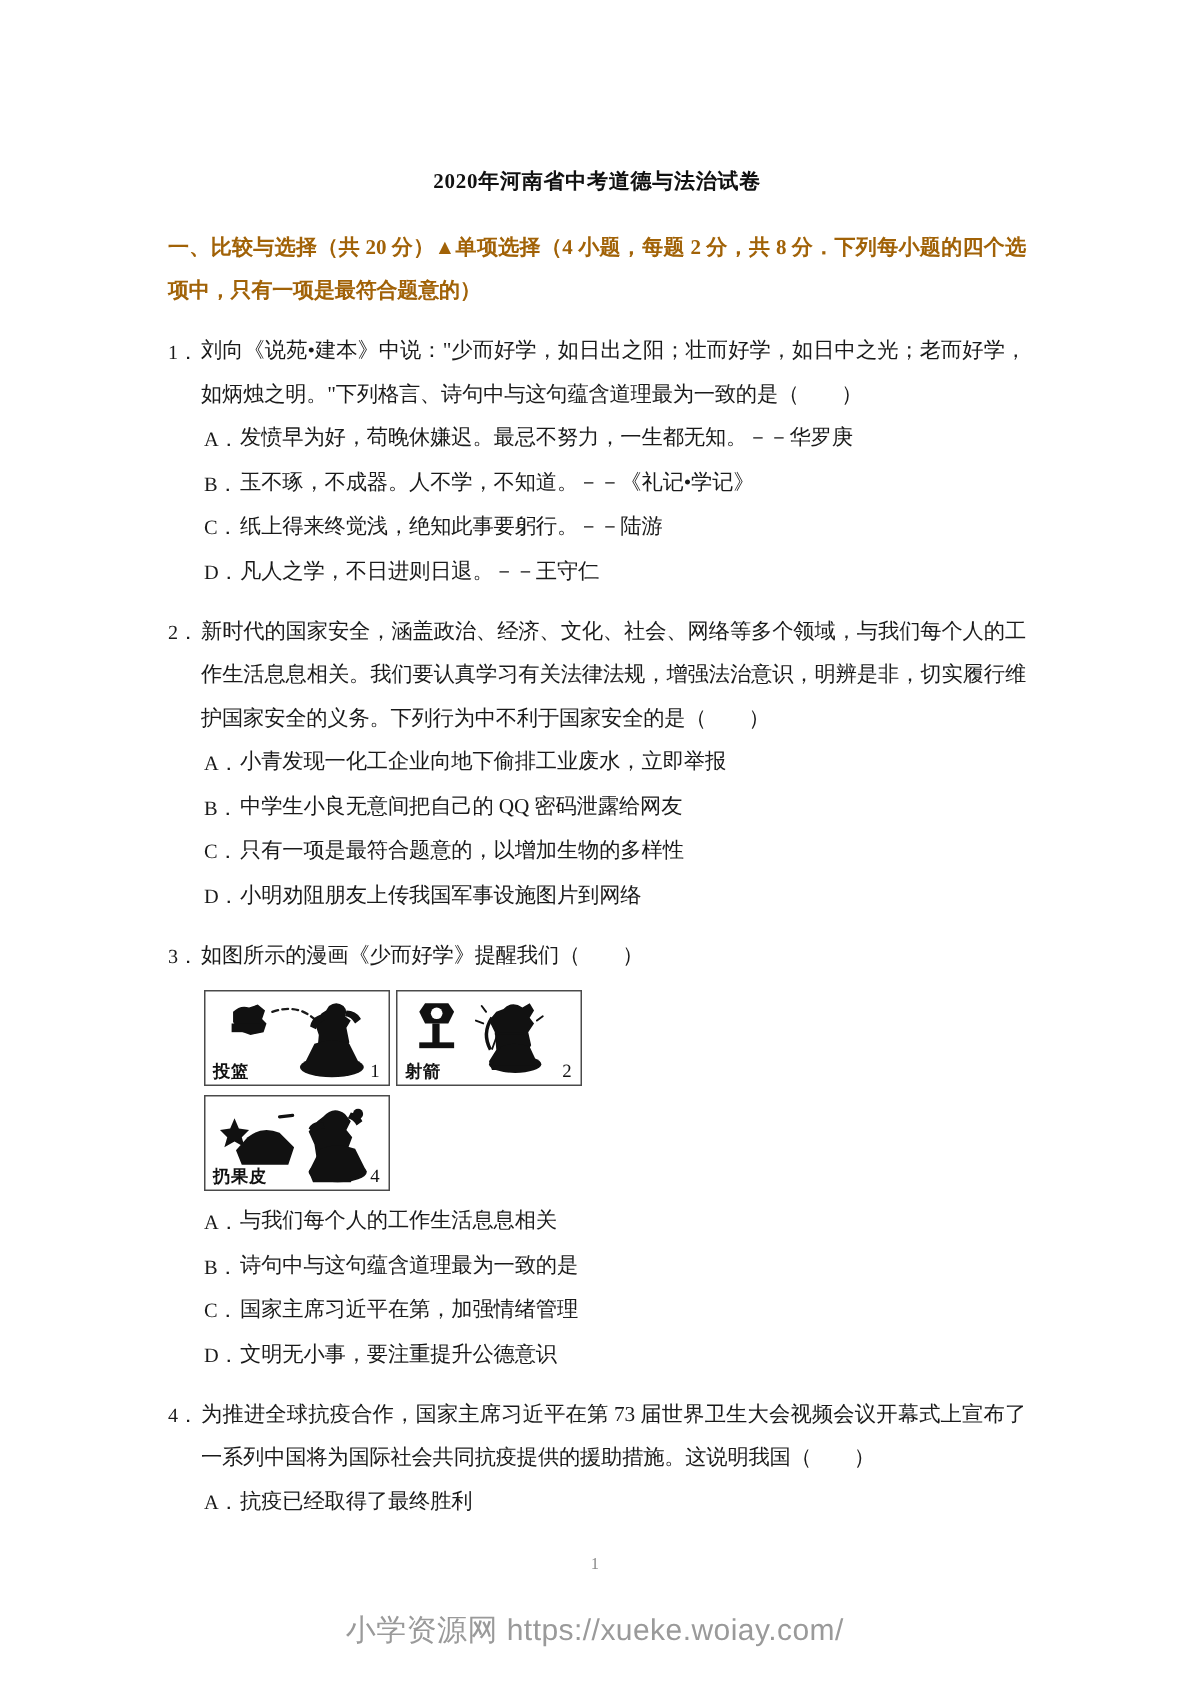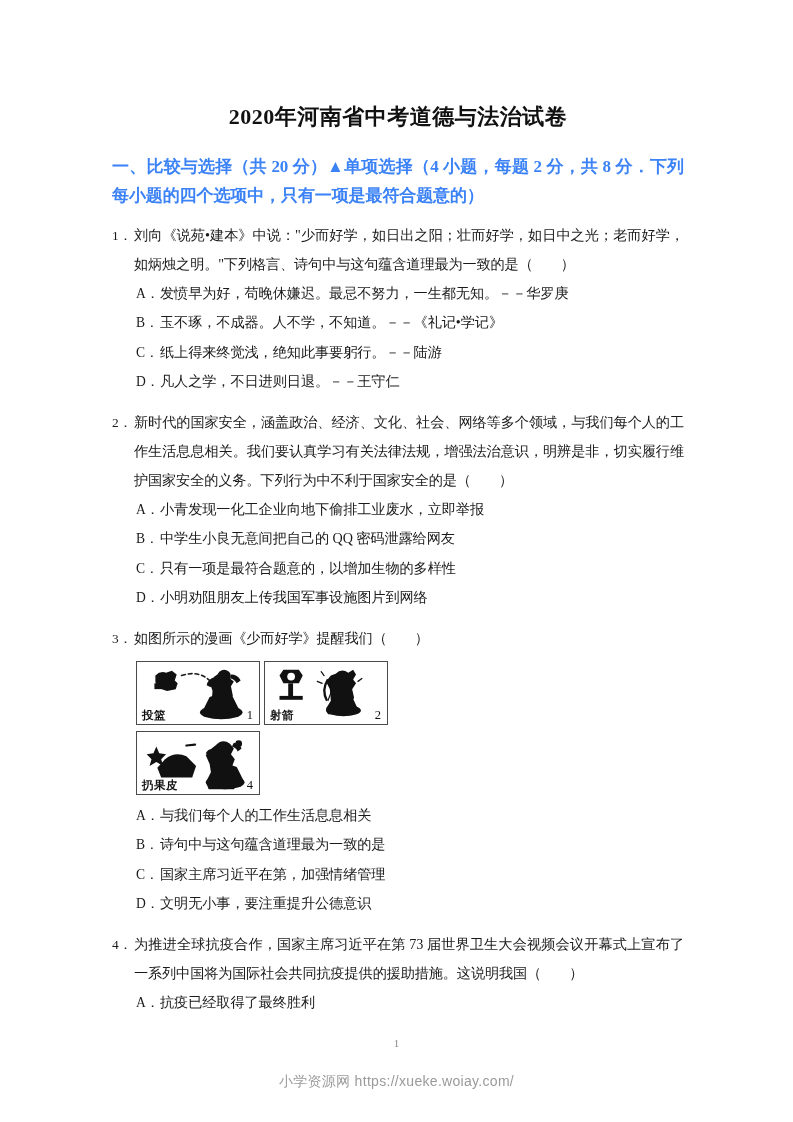--- a/index.html
+++ b/index.html
@@ -23,36 +23,36 @@
     position: absolute;
     left: 112px;
     top: 0;
     width: 572px;
   }
 
   
   .doc-title {
     text-align: center;
     font-weight: bold;
-    font-size: 22px;
+    font-size: 14px;
     letter-spacing: 0.5px;
-    margin: 0;
+    margin: 10px;
     padding-top: 103px;
     line-height: 1.3;
     color: #111;
   }
 
   
   .section-head {
     font-weight: bold;
-    font-size: 17px;
+    font-size: 14px;
     line-height: 29px;
     margin-top: 20px;
     text-align: justify;
-    color: #3b82f6;
+    color: #a16207;
     letter-spacing: -0.1px;
   }
 
   
   .question {
     margin-top: 11px;
   }
   .q-stem {
     position: relative;
     font-size: 14.2px;
@@ -139,21 +139,21 @@
     text-align: center;
     font-size: 11px;
     color: #8a8a8a;
   }
   .watermark {
     position: absolute;
     left: 0;
     right: 0;
     top: 1073px;
     text-align: center;
-    font-size: 14px;
+    font-size: 20px;
     color: #9a9a9a;
     font-family: "Liberation Sans", sans-serif;
     letter-spacing: 0.3px;
   }
 </style>
 </head>
 <body>
 
 <div class="page">
   <div class="content">

